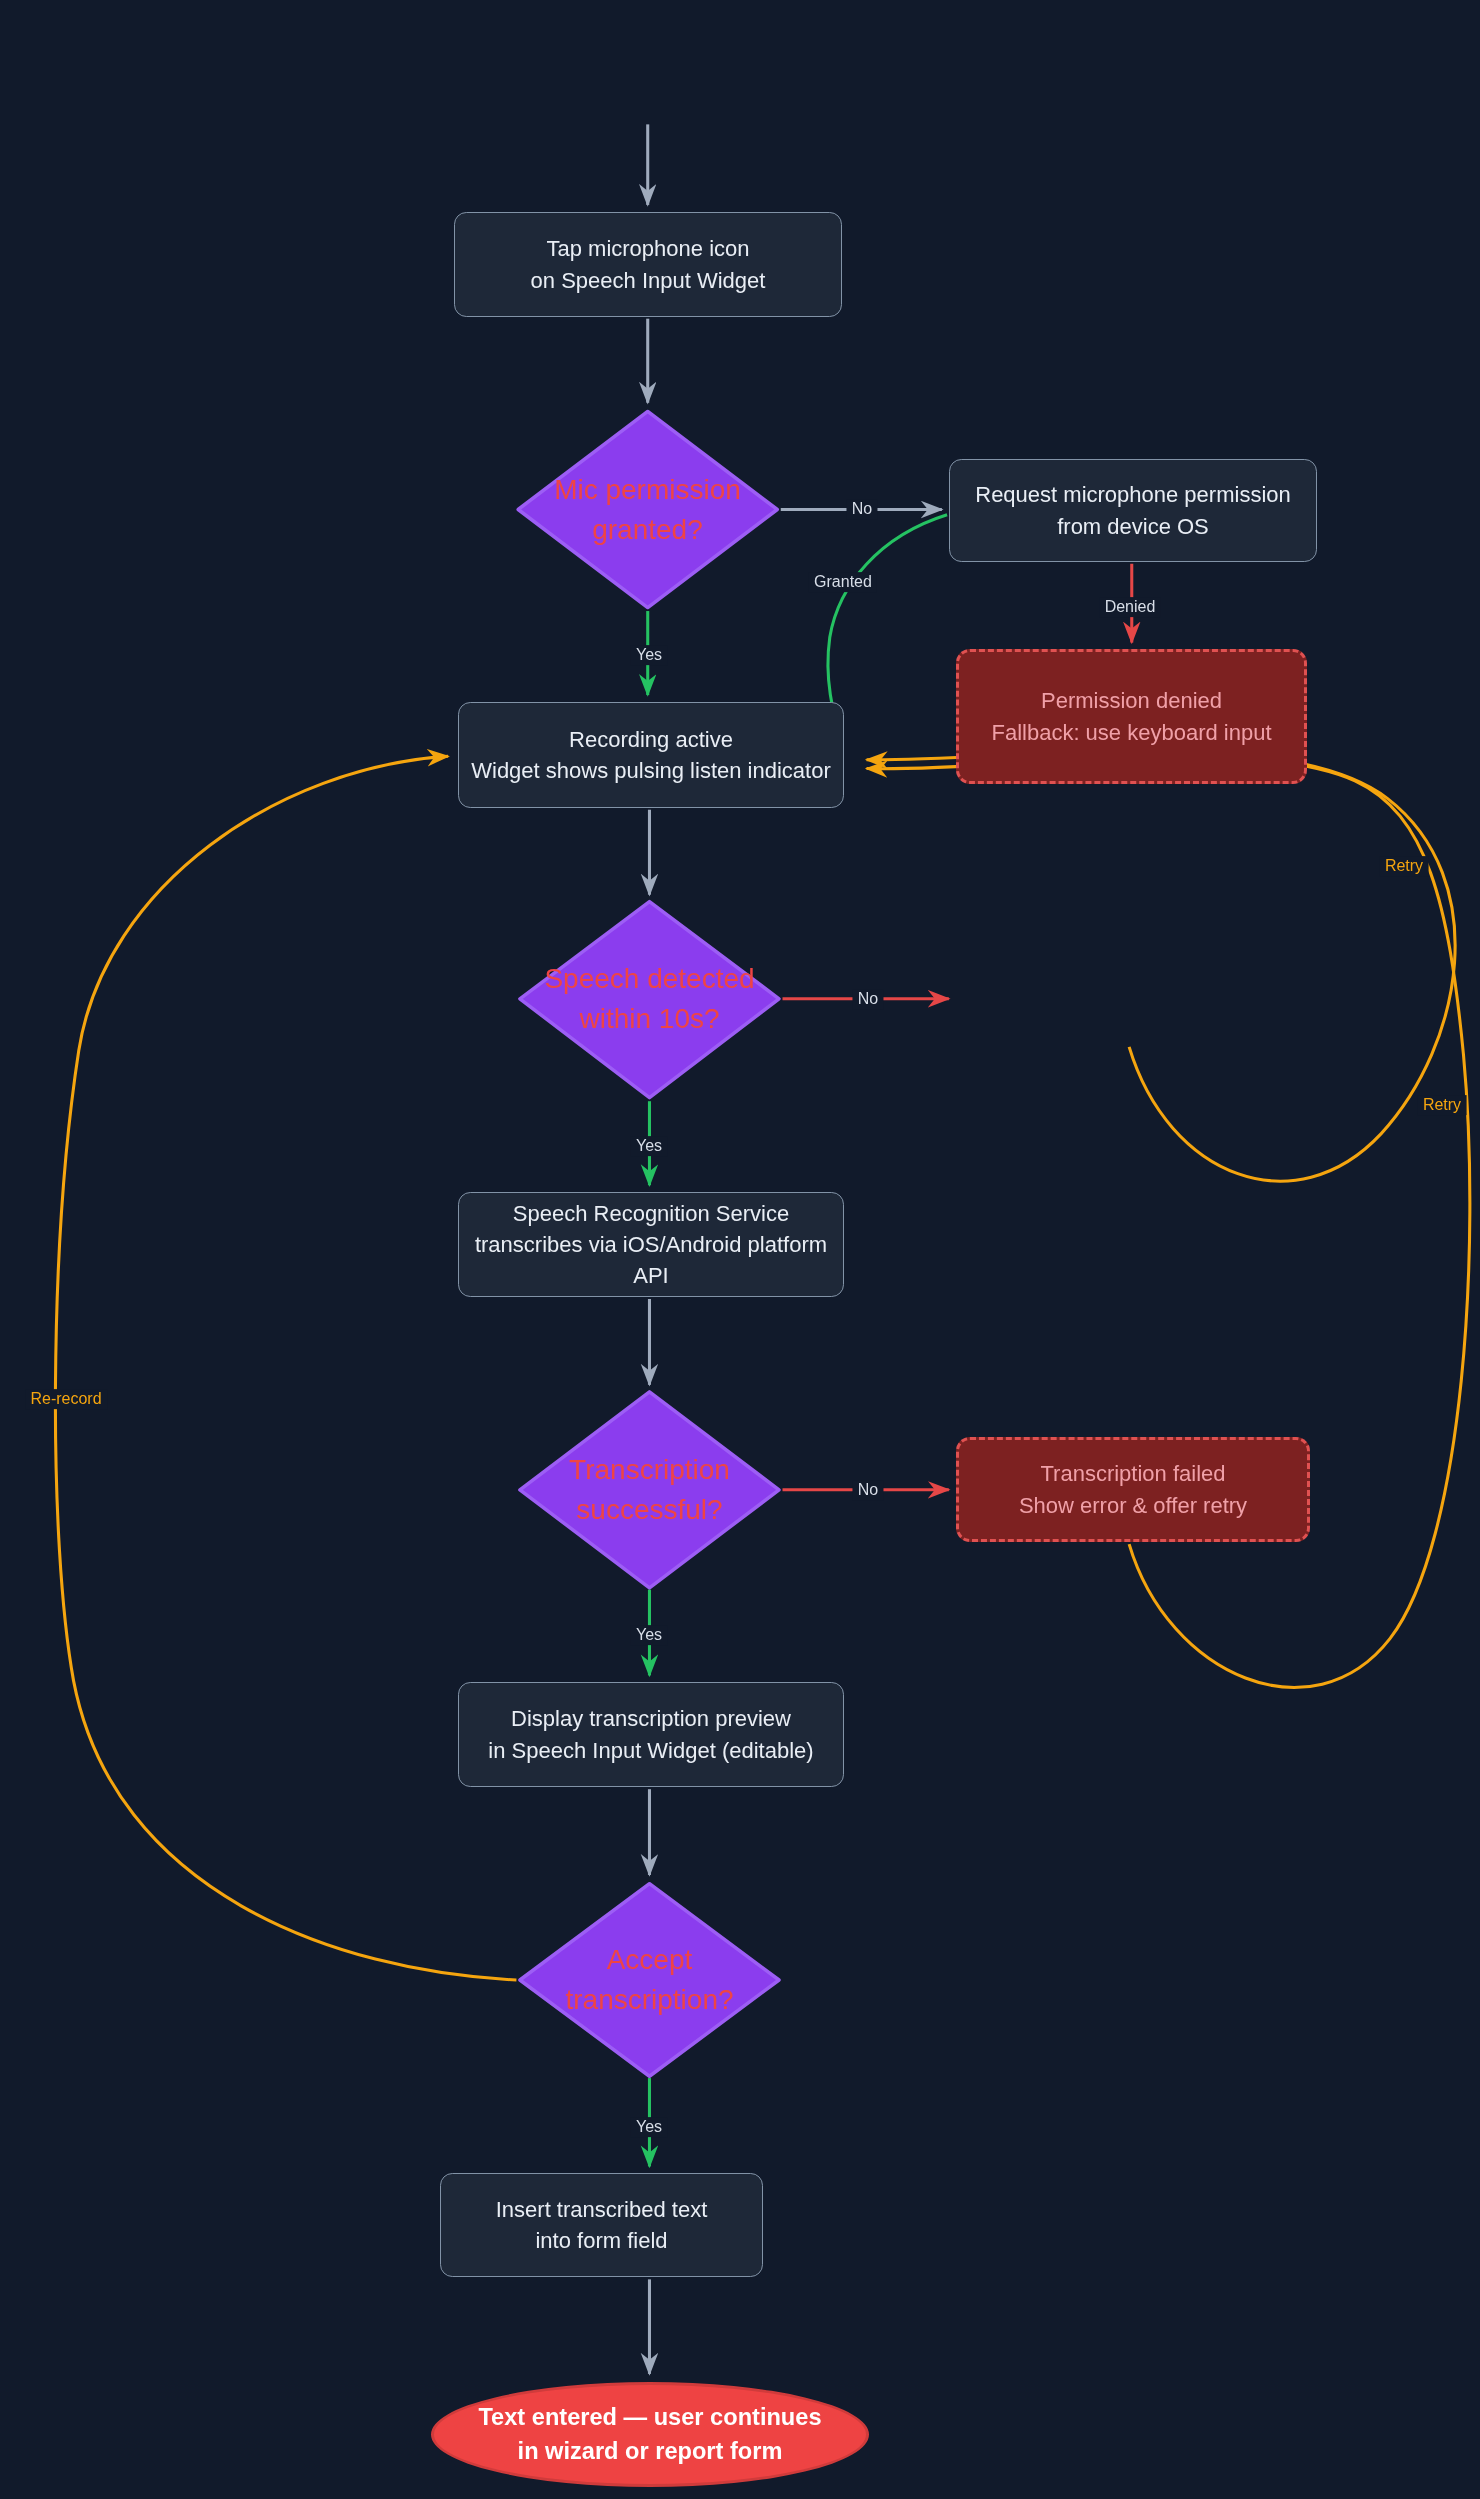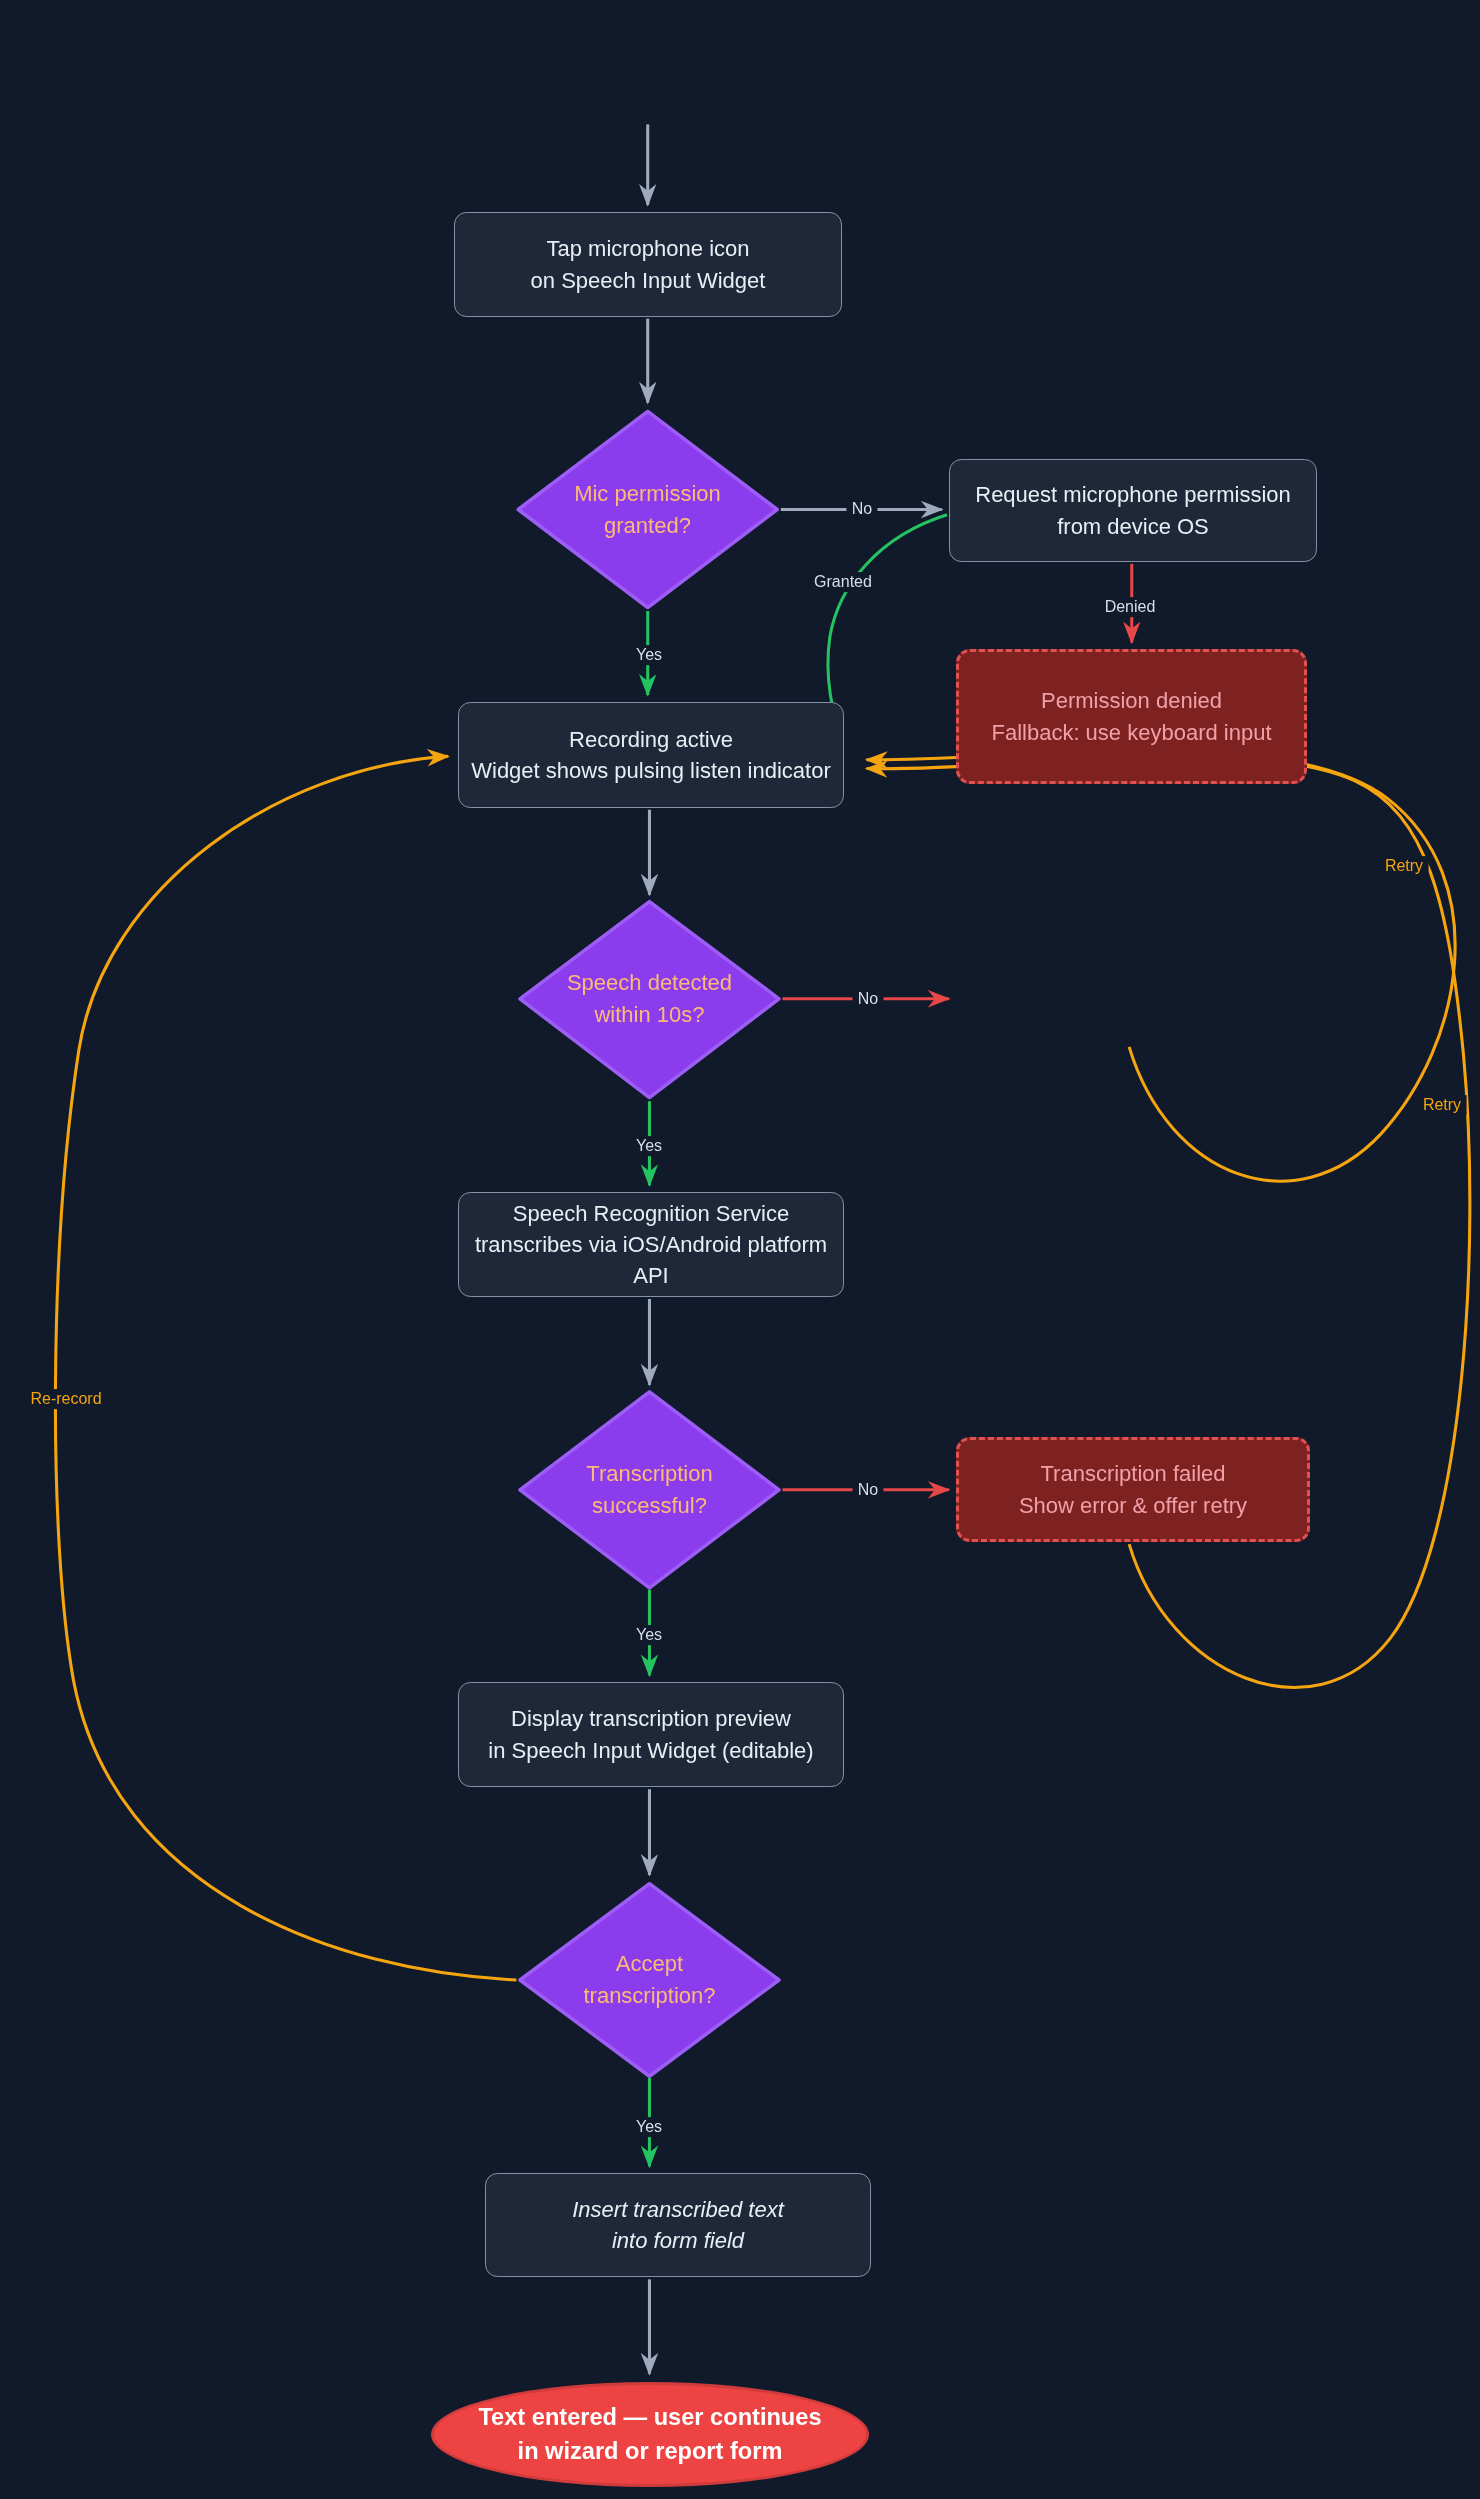--- a/index.html
+++ b/index.html
@@ -8,21 +8,21 @@
   #edges{position:absolute;left:0;top:0;}
   .node{position:absolute;display:flex;flex-direction:column;align-items:center;justify-content:center;
         text-align:center;box-sizing:border-box;}
   .node span{display:block;line-height:1.42;}
   .process{background:#1e2838;border:1.8px solid #8293a7;border-radius:12.3px;color:#e9eef5;font-size:22px;}
   .terminator{border-radius:50%;color:#ffffff;font-weight:bold;font-size:23.6px;}
   .terminator.start{background:#2dbe60;border:3.5px solid #28a855;}
   .terminator.end{background:#ee4343;border:3.5px solid #d03b3b;}
   .error{background:#7d2121;border:3.5px dashed #e05151;border-radius:14px;color:#f0a0a8;font-size:22px;}
   .decision-text{position:absolute;display:flex;flex-direction:column;align-items:center;justify-content:center;
-        text-align:center;color:#fdba74;font-size:22px;}
+        text-align:center;color:#ef4444;font-size:28px;}
   .decision-text span{display:block;line-height:1.42;}
   .elabel{position:absolute;transform:translate(-50%,-50%);font-size:16px;color:#d8dee8;
           background:#111a2b;padding:0.9px 5.3px;white-space:nowrap;}
   .elabel.orange{color:#f5a50f;}
 </style>
 </head>
 <body>
 
 <div id="canvas">
 
@@ -88,21 +88,21 @@
     <span>Widget shows pulsing listen indicator</span>
   </div>
   <div class="node process" style="left:458px;top:1192px;width:386px;height:105px;">
     <span>Speech Recognition Service</span>
     <span>transcribes via iOS/Android platform API</span>
   </div>
   <div class="node process" style="left:458px;top:1682px;width:386px;height:105px;">
     <span>Display transcription preview</span>
     <span>in Speech Input Widget (editable)</span>
   </div>
-  <div class="node process" style="left:485px;top:2173px;width:386px;height:104px;font-style:italic;">
+  <div class="node process" style="left:440px;top:2173px;width:323px;height:104px;">
     <span>Insert transcribed text</span>
     <span>into form field</span>
   </div>
 
   <div class="node error" style="left:956px;top:649px;width:351px;height:135px;">
     <span>Permission denied</span>
     <span>Fallback: use keyboard input</span>
   </div>
   <div class="node error" style="left:956px;top:1437px;width:354px;height:105px;">
     <span>Transcription failed</span>

